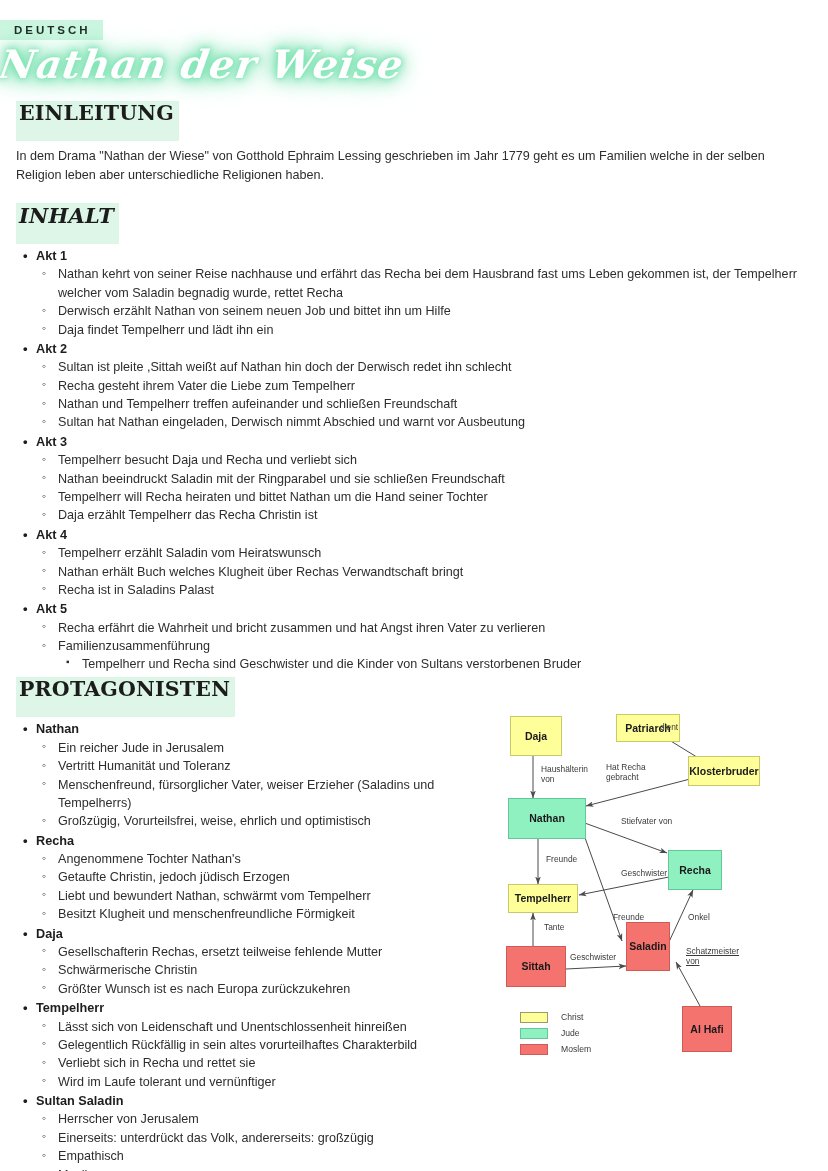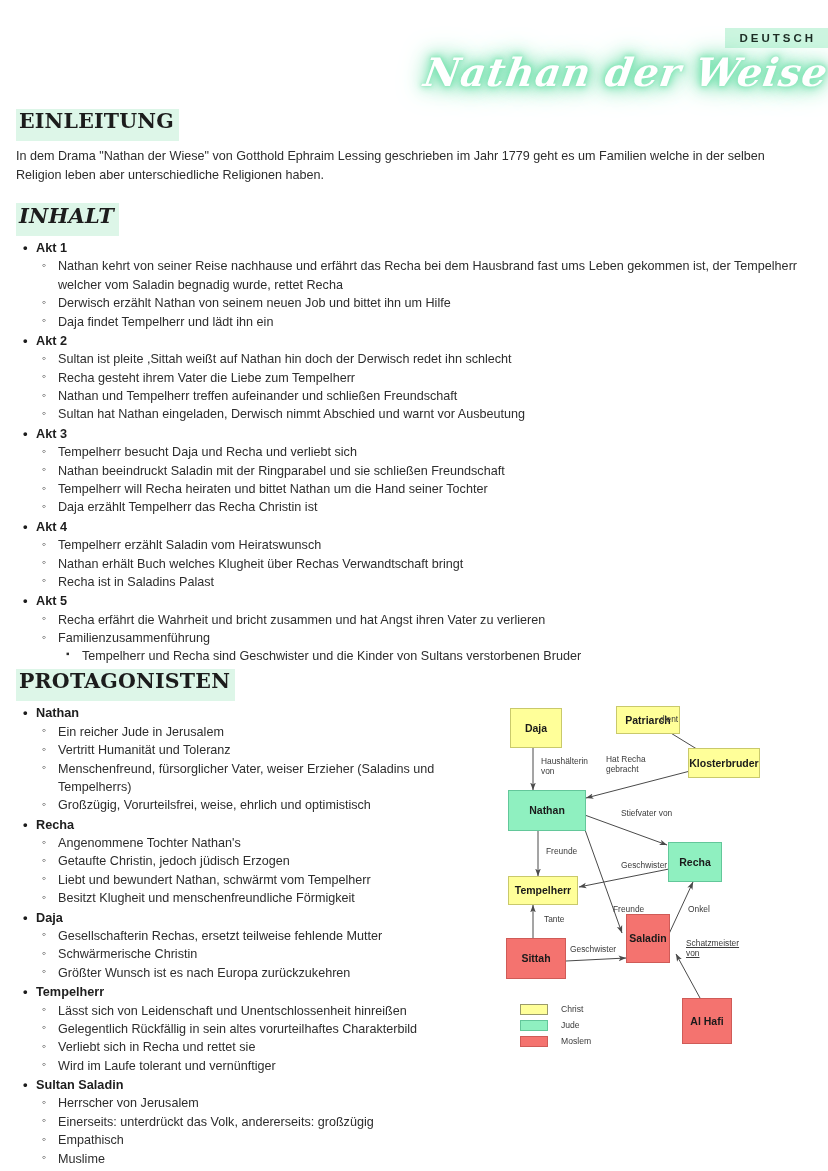--- a/index.html
+++ b/index.html
@@ -8,21 +8,21 @@
     width: 828px;
     height: 1171px;
     background: #ffffff;
     font-family: "Liberation Sans", sans-serif;
     color: #2b2b2b;
     position: relative;
     overflow: hidden;
   }
 
   
-  .header { text-align:right; padding-top: 28px; }
+  .header { text-align:left; padding-top: 20px; }
   .subject-badge {
     display:inline-block;
     background:#cdf5e0;
     color:#1d2b24;
     font-size: 11.5px;
     font-weight: 700;
     letter-spacing: 3px;
     padding: 4px 12px 4px 14px;
     font-family: "Liberation Sans", sans-serif;
   }
@@ -46,21 +46,21 @@
 
   
   .section-h {
     display:inline-block;
     font-family: "DejaVu Serif", serif;
     font-weight: 700;
     font-size: 20.5px;
     letter-spacing: 0.2px;
     color: #1c1c1c;
     background: #ddf6e8;
-    padding: 1px 5px 8px 3px;
+    padding: 1px 5px 16px 3px;
     line-height: 1.15;
   }
   .section-h.italic { font-style: italic; font-size: 21px; text-align: center; }
 
   .content { padding: 0 16px; }
 
   
   .intro-p {
     font-size: 12.6px;
     line-height: 1.45;

